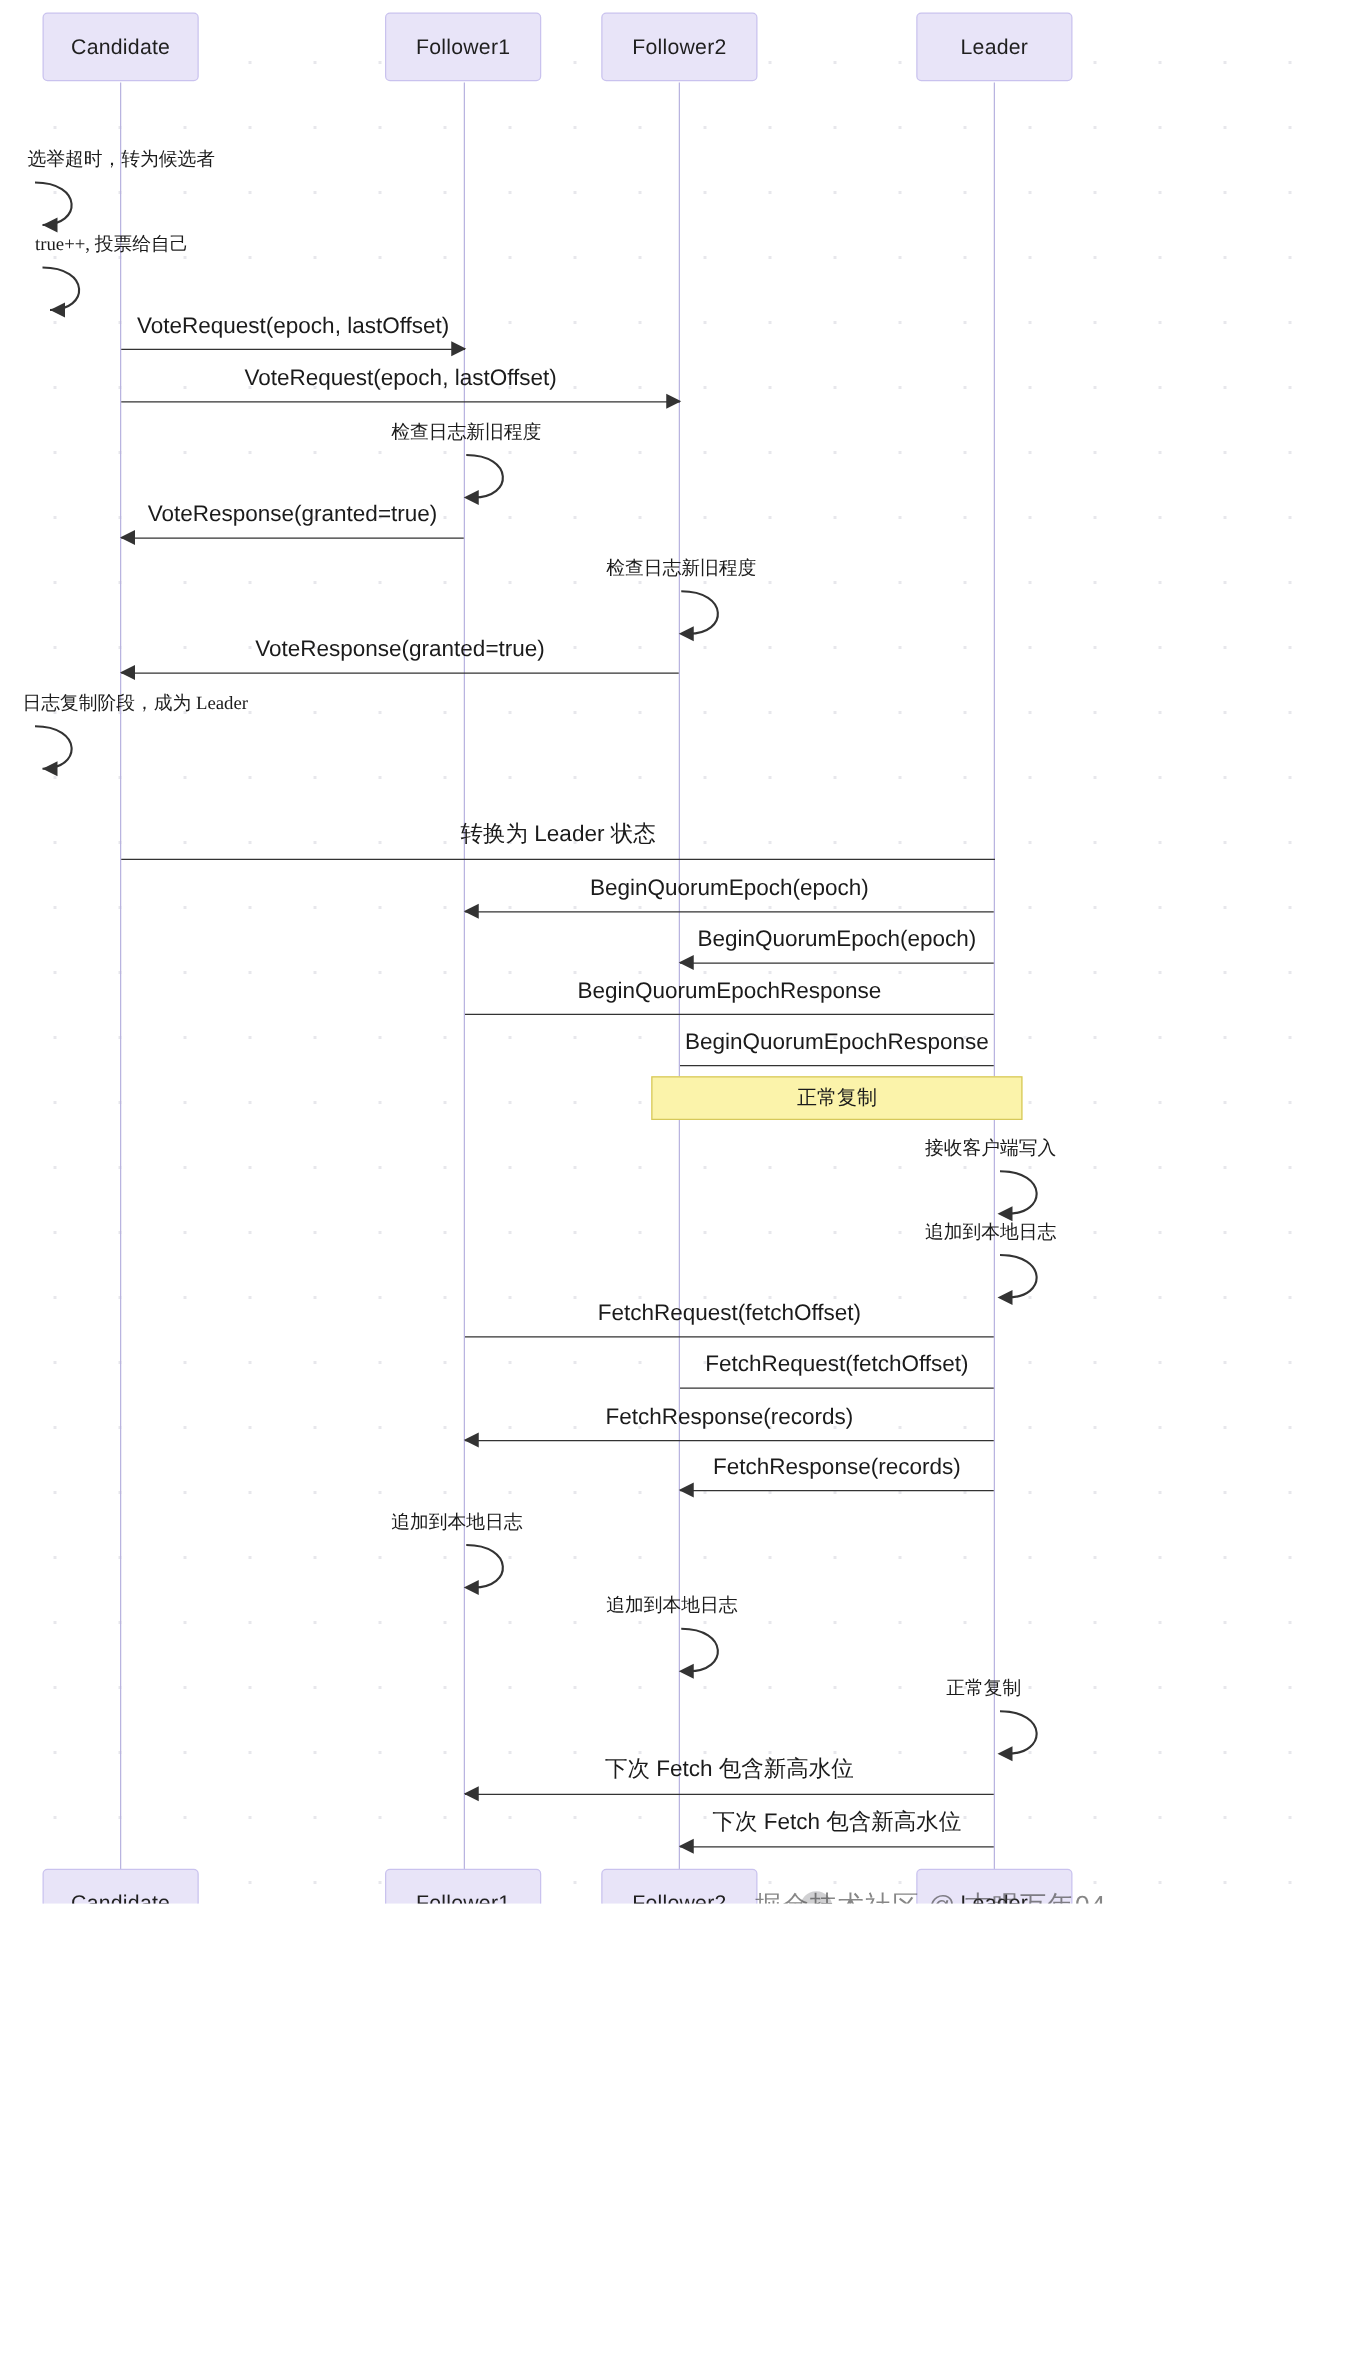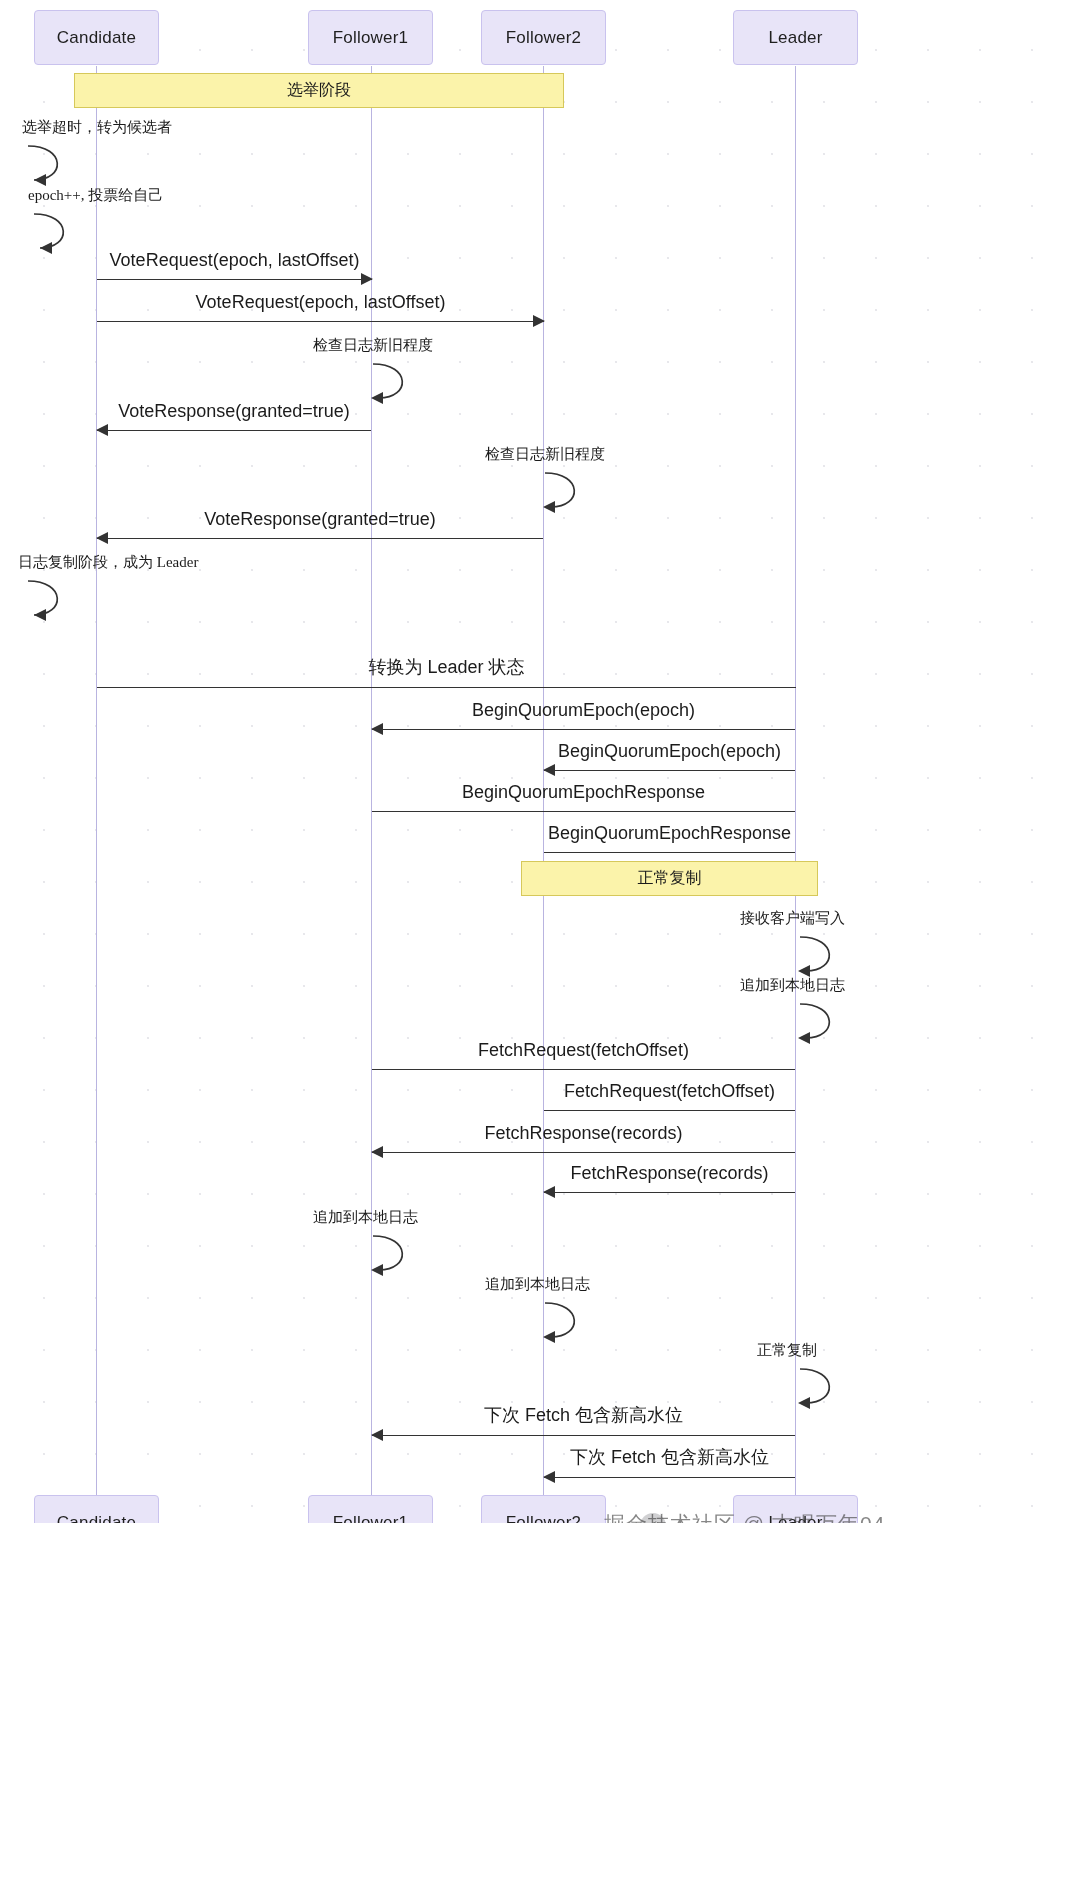--- a/index.html
+++ b/index.html
@@ -153,34 +153,31 @@
   <div class="actor-box" style="left:308px; top:10px; width:125px; height:55px;">
     <span>Follower1</span>
   </div>
   <div class="actor-box" style="left:481px; top:10px; width:125px; height:55px;">
     <span>Follower2</span>
   </div>
   <div class="actor-box" style="left:733px; top:10px; width:125px; height:55px;">
     <span>Leader</span>
   </div>
 
-  <div class="phase-bar" style="left:74px; top:73px; width:490px; height:35px;">
-    <span>选举阶段</span>
-  </div>
 
   <div class="selfmsg" style="left:22px; top:120px;">
     <span class="label">选举超时，转为候选者</span>
     <svg width="60" height="45" viewBox="0 0 60 45">
       <path d="M74,6 C112,6 112,40 80,40" transform="translate(-68,0)" fill="none" stroke="#333" stroke-width="1.7"></path>
       <polygon points="12,40 24,34 24,46" fill="#333"></polygon>
     </svg>
   </div>
 
   <div class="selfmsg" style="left:28px; top:188px;">
-    <span class="label">epoch++, 投票给自己</span>
+    <span class="label">true++, 投票给自己</span>
     <svg width="60" height="45" viewBox="0 0 60 45">
       <path d="M74,6 C112,6 112,40 80,40" transform="translate(-68,0)" fill="none" stroke="#333" stroke-width="1.7"></path>
       <polygon points="12,40 24,34 24,46" fill="#333"></polygon>
     </svg>
   </div>
 
   <div class="msg to-right" style="left:97px; top:279px; width:275px;">
     <div class="line"></div>
     <div class="head"></div>
     <div class="label">VoteRequest(epoch, lastOffset)</div>

